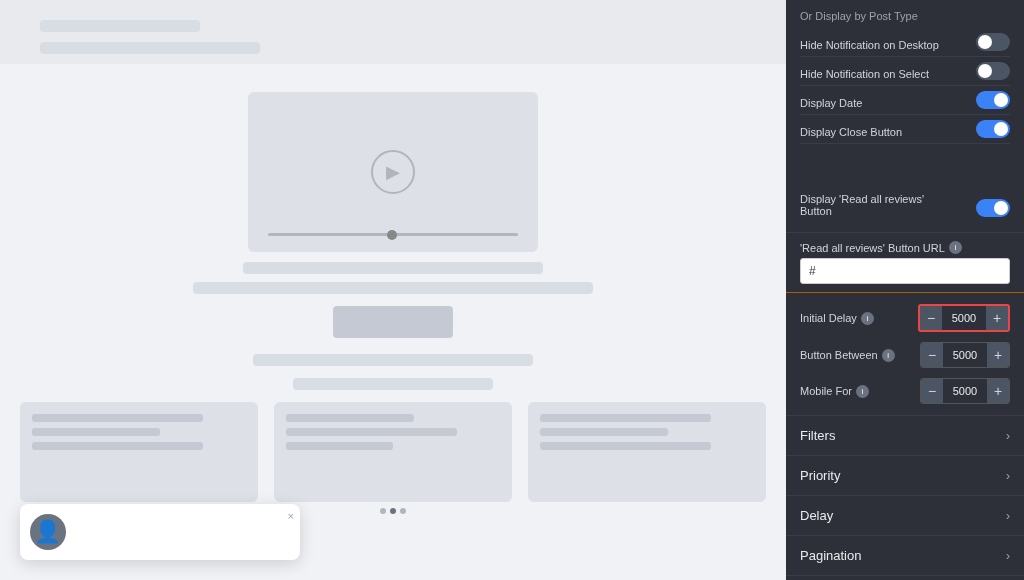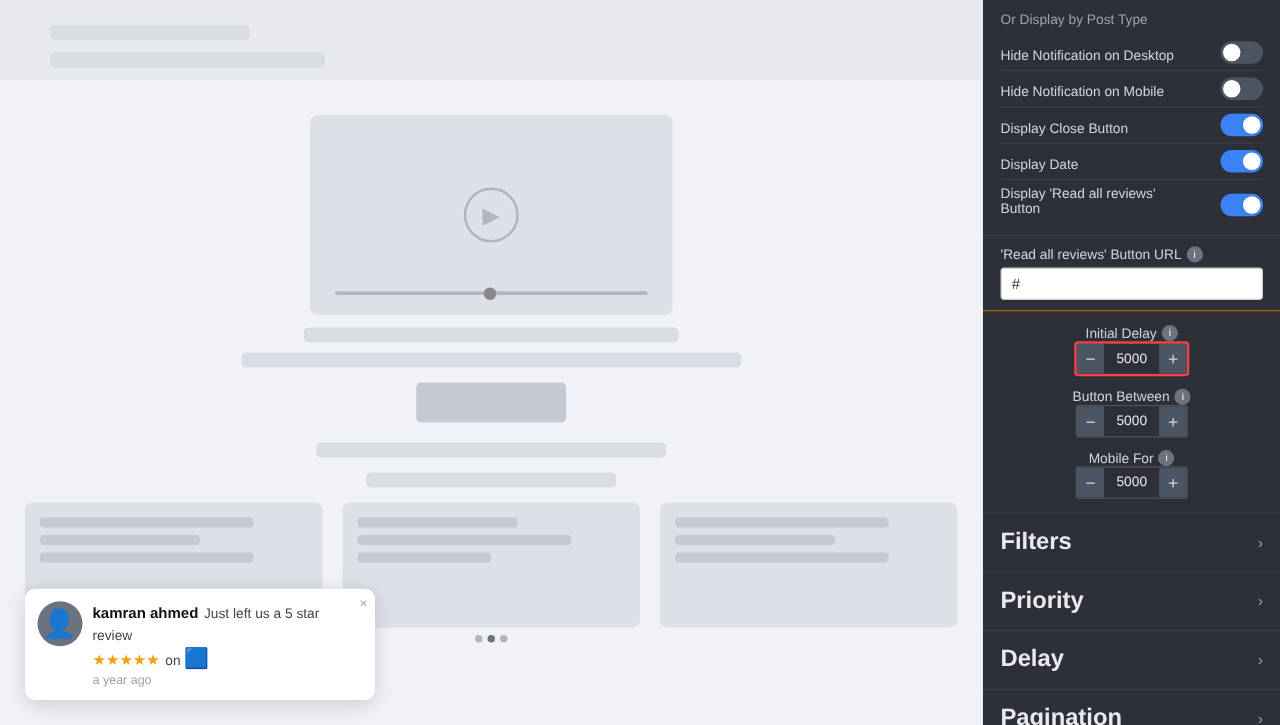--- a/index.html
+++ b/index.html
@@ -232,20 +232,21 @@
       display: flex;
       align-items: flex-end;
       justify-content: space-between;
       padding: 5px 0;
       border-bottom: 1px solid #3a3d47;
       gap: 22px;
     }
 
     .toggle-row:last-child {
       border-bottom: none;
+      margin-top: 44px;
     }
 
     .toggle-label {
       font-size: 11px;
       color: #d1d5db;
     }
 
     .toggle {
       width: 34px;
       height: 18px;
@@ -318,21 +319,20 @@
     .stepper-section {
       padding: 6px 14px;
       border-bottom: 1px solid #3a3d47;
     }
 
     .stepper-row {
       display: flex;
       align-items: center;
       justify-content: space-between;
       padding: 5px 0;
-      flex-direction: column;
     }
 
     .stepper-label {
       font-size: 11px;
       color: #d1d5db;
       display: flex;
       align-items: center;
       gap: 4px;
     }
 
@@ -382,22 +382,22 @@
     .collapse-section {
       display: flex;
       align-items: center;
       justify-content: space-between;
       padding: 12px 14px;
       border-bottom: 1px solid #3a3d47;
       cursor: pointer;
     }
 
     .collapse-title {
-      font-size: 19px;
-      font-weight: 700;
+      font-size: 13px;
+      font-weight: 400;
       color: #e8eaed;
     }
 
     .chevron-icon {
       color: #9ca3af;
       font-size: 12px;
     }
 
     
     .dot-row {
@@ -480,68 +480,56 @@
     <div class="dot-row">
       <div class="dot"></div>
       <div class="dot active"></div>
       <div class="dot"></div>
     </div>
 
     <div class="notification-popup">
       <div class="notif-avatar">
         <span style="font-size:22px;">👤</span>
       </div>
-      <div class="notif-content">
-        <div>
-          <span class="notif-name">kamran ahmed</span>
-          <span class="notif-text"> <span>Just left us a 5 star review</span></span>
-        </div>
-        <div>
-          <span class="notif-stars">★★★★★</span>
-          <span class="notif-text"> <span>on</span> </span>
-          <span>🟦</span>
-        </div>
-        <div class="notif-time">a year ago</div>
-      </div>
       <div class="notif-close">×</div>
     </div>
   </div>
 </div>
 
 <div class="right-panel">
 
   <div class="panel-section">
     <div class="section-title-sm">Or Display by Post Type</div>
 
     <div>
       <div class="toggle-row">
         <span class="toggle-label">Hide Notification on Desktop</span>
         <div class="toggle off">
           <div class="toggle-thumb"></div>
         </div>
       </div>
       <div class="toggle-row">
-        <span class="toggle-label">Hide Notification on Mobile</span>
+        <span class="toggle-label">Hide Notification on Select</span>
         <div class="toggle off">
+          <div class="toggle-thumb"></div>
+        </div>
+      </div>
+      <div class="toggle-row">
+        <span class="toggle-label">Display Date</span>
+        <div class="toggle on">
           <div class="toggle-thumb"></div>
         </div>
       </div>
       <div class="toggle-row">
         <span class="toggle-label">Display Close Button</span>
         <div class="toggle on">
           <div class="toggle-thumb"></div>
         </div>
       </div>
       <div class="toggle-row">
-        <span class="toggle-label">Display Date</span>
-        <div class="toggle on">
-          <div class="toggle-thumb"></div>
-        </div>
-      </div>
-      <div class="toggle-row">
         <span class="toggle-label">Display 'Read all reviews' Button</span>
         <div class="toggle on">
           <div class="toggle-thumb"></div>
         </div>
       </div>
     </div>
   </div>
 
   <div class="url-section">
     <div class="url-label">

